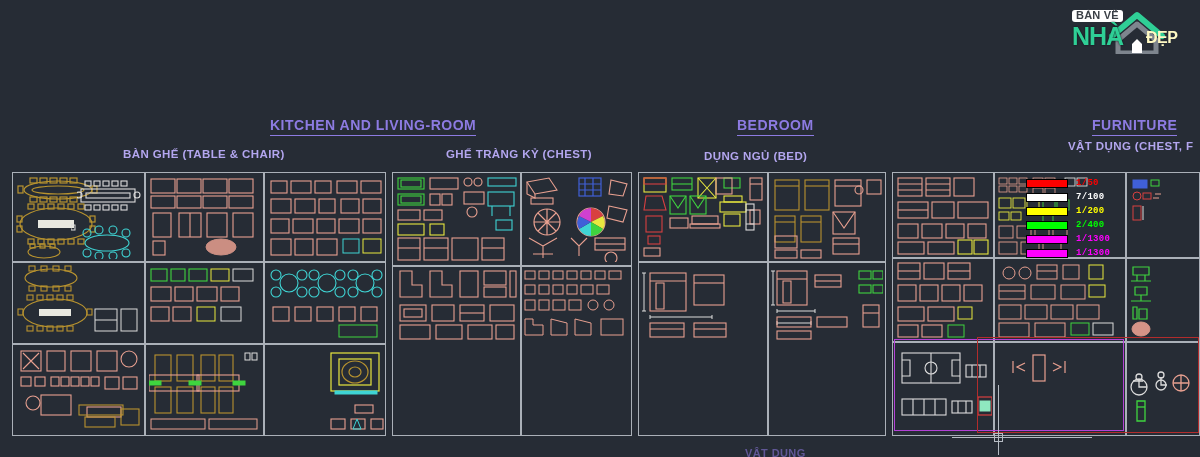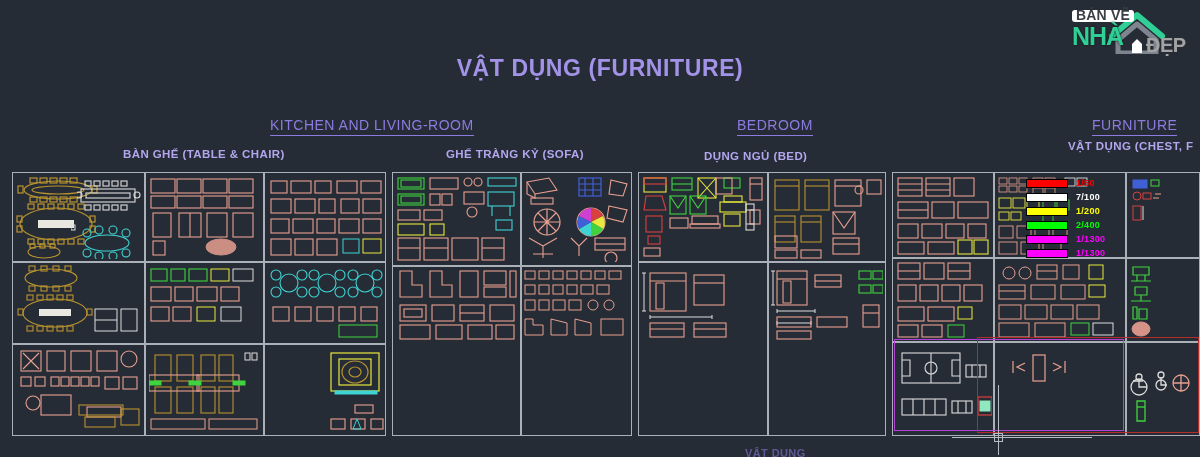--- a/index.html
+++ b/index.html
@@ -10,45 +10,45 @@
     overflow: hidden;
     position: relative;
   }
   .stage { position: absolute; inset: 0; }
 
   
   .logo { position: absolute; right: 6px; top: 4px; width: 122px; height: 50px; }
   .logo-badge {
     position:absolute; left:0; top:6px; background:#ffffff;
     border-radius:3px; padding:1px 4px 2px 4px;
-    font-size:14px; font-weight:bold; color:#3a3f46; letter-spacing:.2px;
+    font-size:11px; font-weight:bold; color:#3a3f46; letter-spacing:.2px;
     line-height:9px;
   }
   .logo-nh {
     position:absolute; left:0; top:20px; color:#2fcf96;
     font-size:25px; font-weight:bold; letter-spacing:-1px; line-height:25px;
     text-shadow: 0 0 2px #0c1014;
   }
   .logo-dep {
-    position:absolute; left:74px; top:30px; color:#a3a3a3;
-    font-size:20px; font-weight:bold; letter-spacing:-.5px; line-height:22px;
+    position:absolute; left:74px; top:23px; color:#fef9c3;
+    font-size:16px; font-weight:bold; letter-spacing:-.5px; line-height:22px;
   }
   .logo-house { position:absolute; left:36px; top:6px; width:58px; height:44px; }
 
   
   .main-title {
     position:absolute; left:0; right:0; top:55px; text-align:center;
     color:#a393e8; font-size:23px; font-weight:bold; letter-spacing:.6px;
   }
   .watermark-top {
     position:absolute; left:757px; top:86px;
     color:#d8d2c8; font-size:20px; font-weight:bold; letter-spacing:-.2px;
   }
   .sec-head {
-    position:absolute; color:#8d7be2; font-size:14px; font-weight:normal;
+    position:absolute; color:#8d7be2; font-size:14px; font-weight:bold;
     letter-spacing:.5px; border-bottom:1.5px solid #8d7be2; padding-bottom:2px;
     white-space:nowrap;
   }
   .sub-head {
     position:absolute; color:#b3a6ef; font-size:11.5px; font-weight:bold;
     letter-spacing:.4px; white-space:nowrap;
   }
   .watermark-bottom {
     position:absolute; left:447px; top:421px;
     color:#b9b3ac; font-size:21px; font-weight:normal; letter-spacing:-.2px;
@@ -65,49 +65,48 @@
   .divh  { position:absolute; background:#aab0b8; height:1.5px; }
   .divv  { position:absolute; background:#aab0b8; width:1.5px; }
   .rect-purple { position:absolute; border:1.5px solid #b341d6; }
   .rect-red    { position:absolute; border:1.5px solid #b22c2c; }
 
   
   .legend { position:absolute; left:1026px; top:177px; width:100px; }
   .legend-row { display:flex; align-items:center; height:12px; margin-bottom:2px; }
   .legend-sw { width:42px; height:9px; border:1px solid #000; }
   .legend-lb { font-size:9px; font-weight:bold; margin-left:8px; letter-spacing:.3px;
-               font-family:Liberation Sans, sans-serif; }
+               font-family:Liberation Mono, monospace; }
   .crosshair-h { position:absolute; background:#b6bcc4; height:1px; }
   .crosshair-v { position:absolute; background:#b6bcc4; width:1px; }
   .crosshair-box { position:absolute; border:1px solid #b6bcc4; background:transparent; }
 </style>
 </head>
 <body>
 
 <div class="stage">
 
   <div class="logo">
     <svg class="logo-house" viewBox="0 0 58 44">
       <path d="M4 26 L29 5 L54 26" fill="none" stroke="#2fcf96" stroke-width="6" stroke-linecap="round" stroke-linejoin="round"></path>
       <path d="M10 30 L29 14 L48 30 L48 43 L10 43 Z" fill="none" stroke="#7e858e" stroke-width="5" stroke-linejoin="round"></path>
       <path d="M24 34 L29 29 L34 34 L34 43 L24 43 Z" fill="#ffffff"></path>
     </svg>
     <div class="logo-badge">BẢN VẼ</div>
     <div class="logo-nh">NHÀ</div>
     <div class="logo-dep">ĐẸP</div>
   </div>
 
-  <div class="main-title">VẬT DỤNG (FURNITURE)</div>
 
   <div class="sec-head" style="left:270px; top:117px;">KITCHEN AND LIVING-ROOM</div>
   <div class="sec-head" style="left:737px; top:117px;">BEDROOM</div>
   <div class="sec-head" style="left:1092px; top:117px;">FURNITURE</div>
 
   <div class="sub-head" style="left:123px; top:148px;">BÀN GHẾ (TABLE &amp; CHAIR)</div>
-  <div class="sub-head" style="left:446px; top:148px;">GHẾ TRÀNG KỶ (SOFA)</div>
+  <div class="sub-head" style="left:446px; top:148px;">GHẾ TRÀNG KỶ (CHEST)</div>
   <div class="sub-head" style="left:704px; top:150px;">DỤNG NGỦ (BED)</div>
   <div class="sub-head" style="left:1068px; top:140px;">VẬT DỤNG (CHEST, F</div>
 
   <div class="panel" style="left:12px; top:172px; width:374px; height:264px;">
     <div class="divh" style="left:0; top:88px; width:100%;"></div>
     <div class="divh" style="left:0; top:170px; width:100%;"></div>
     <div class="divv" style="left:131px; top:0; height:100%;"></div>
     <div class="divv" style="left:250px; top:0; height:100%;"></div>
 
     <svg style="position:absolute;left:3px;top:3px;" width="126" height="84">

